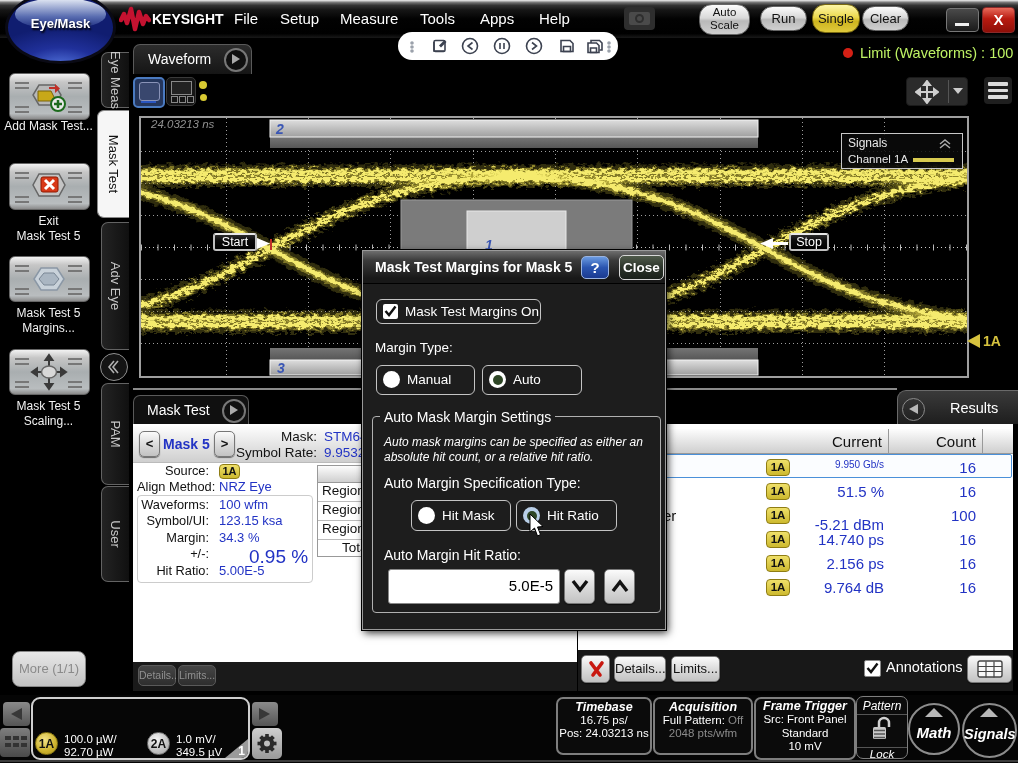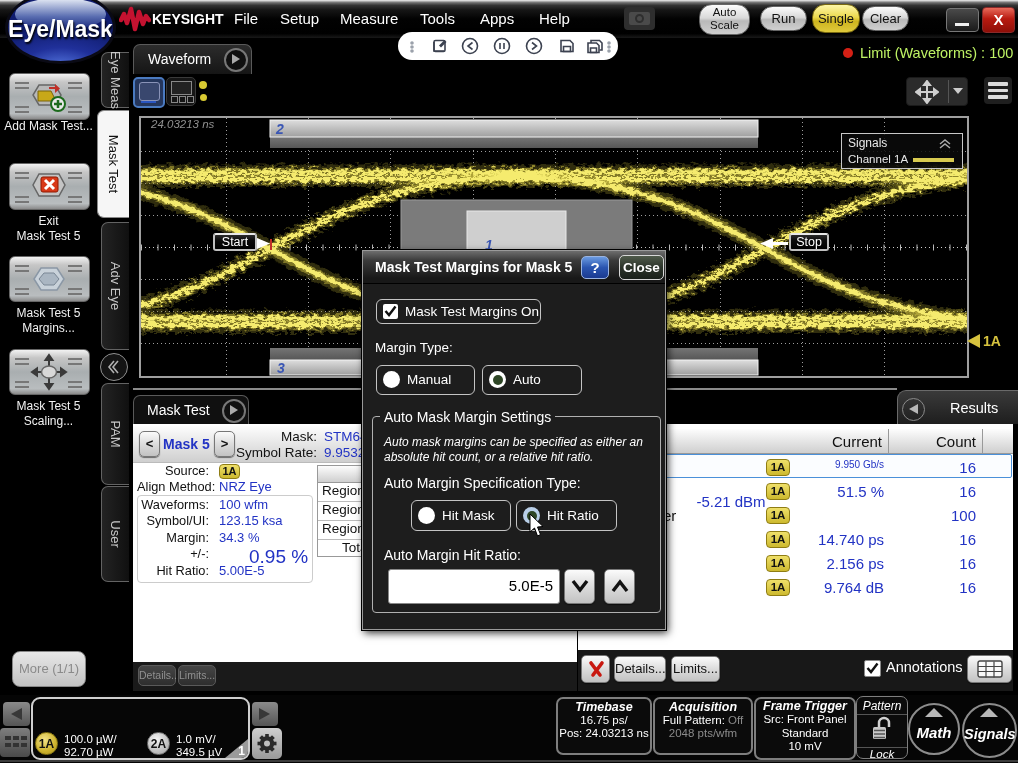--- a/index.html
+++ b/index.html
@@ -4,21 +4,21 @@
 <style>
 html,body{margin:0;padding:0;background:#000;}
 body{width:1018px;height:763px;position:relative;overflow:hidden;font-family:"Liberation Sans",sans-serif;}
 .abs{position:absolute;}
 
 #topbar{left:0;top:0;width:1018px;height:38px;background:linear-gradient(180deg,#f2f2f2 0%,#b9b9b9 3%,#6e6e6e 7%,#333 14%,#161616 26%,#020202 50%,#000 88%,#191919 100%);}
 .menu{color:#fff;font-size:15px;top:10px;}
 .tbtn{border-radius:13px;border:1px solid #666;background:linear-gradient(180deg,#fcfcfc,#d9d9d9 45%,#b9b9b9 55%,#cfcfcf);color:#111;text-align:center;box-shadow:0 1px 2px rgba(0,0,0,.6);}
 #eyemask{left:5px;top:-9px;width:105px;height:67px;border-radius:50%;border:3px solid #0a0a14;background:radial-gradient(ellipse 75% 60% at 50% 110%,#5577e0 0%,#20309a 50%,#101d70 100%);overflow:hidden;z-index:50;}
 #eyemask .gl{position:absolute;left:7%;top:6%;width:86%;height:46%;border-radius:50% 50% 46% 46%;background:linear-gradient(180deg,rgba(245,250,255,.95),rgba(150,175,230,.55) 60%,rgba(70,100,190,.15));}
-#eyemask .tx{position:absolute;left:0;top:22px;width:100%;text-align:center;color:#fff;font-weight:bold;font-size:23px;text-shadow:1px 2px 2px #000;}
+#eyemask .tx{position:absolute;left:0;top:22px;width:100%;text-align:center;color:#fff;font-weight:bold;font-size:13px;text-shadow:1px 2px 2px #000;}
 
 .tab{background:linear-gradient(180deg,#2c2c2c,#151515);border:1px solid #5a5a5a;border-bottom:none;border-radius:7px 7px 0 0;color:#fff;font-size:14px;}
 .playc{width:20px;height:20px;border-radius:50%;border:2px solid #777;background:#101010;}
 .playc i{position:absolute;left:6px;top:4px;width:0;height:0;border-left:8px solid #aaa;border-top:5px solid transparent;border-bottom:5px solid transparent;}
 
 #grat{left:139px;top:116px;width:826px;height:258px;border:2px solid #9f9f9f;background:#000;}
 .wlab{background:linear-gradient(180deg,#2a2a2a,#0a0a0a 40%,#000);color:#fff;font-size:12.5px;border:2px solid #c0c0c0;border-top-color:#e8e8e8;border-radius:3px;padding:0 4px;line-height:14px;z-index:5;}
 
 .sbtn{left:9px;width:79px;background:linear-gradient(180deg,#f2f2f2,#c6c6c6 18%,#a9aeb0 50%,#b9bdbf 88%,#8a8a8a);border:1px solid #666;border-radius:6px;box-shadow:0 1px 2px #000;}
 .slab{left:0;width:97px;text-align:center;color:#f2f2f2;font-size:12px;line-height:14.5px;}
@@ -364,21 +364,21 @@
   </div>
   <div class="abs" style="left:0px;top:30px;width:434px;height:24px;border:1.5px solid #4a90d9;border-radius:2px;box-sizing:border-box;background:#fbfdff;"></div>
   <div class="abs badge" style="left:188px;top:35px;width:22px;height:15px;line-height:15px;">1A</div>
   <div class="abs blue" style="left:0px;top:35px;width:306px;text-align:right;font-size:10px;">9.950 Gb/s</div>
   <div class="abs blue" style="left:0px;top:35px;width:398px;text-align:right;font-size:15px;">16</div>
   <div class="abs badge" style="left:188px;top:59px;width:22px;height:15px;line-height:15px;">1A</div>
   <div class="abs blue" style="left:0px;top:59px;width:306px;text-align:right;font-size:15px;">51.5 %</div>
   <div class="abs blue" style="left:0px;top:59px;width:398px;text-align:right;font-size:15px;">16</div>
   <div class="abs" style="left:85px;top:83px;font-size:15px;color:#111;">er</div>
   <div class="abs badge" style="left:188px;top:83px;width:22px;height:15px;line-height:15px;">1A</div>
-  <div class="abs blue" style="left:0px;top:69px;width:306px;text-align:center;font-size:15px;">-5.21 dBm</div>
+  <div class="abs blue" style="left:0px;top:92px;width:306px;text-align:right;font-size:15px;">-5.21 dBm</div>
   <div class="abs blue" style="left:0px;top:83px;width:398px;text-align:right;font-size:15px;">100</div>
   <div class="abs badge" style="left:188px;top:107px;width:22px;height:15px;line-height:15px;">1A</div>
   <div class="abs blue" style="left:0px;top:107px;width:306px;text-align:right;font-size:15px;">14.740 ps</div>
   <div class="abs blue" style="left:0px;top:107px;width:398px;text-align:right;font-size:15px;">16</div>
   <div class="abs badge" style="left:188px;top:131px;width:22px;height:15px;line-height:15px;">1A</div>
   <div class="abs blue" style="left:0px;top:131px;width:306px;text-align:right;font-size:15px;">2.156 ps</div>
   <div class="abs blue" style="left:0px;top:131px;width:398px;text-align:right;font-size:15px;">16</div>
   <div class="abs badge" style="left:188px;top:155px;width:22px;height:15px;line-height:15px;">1A</div>
   <div class="abs blue" style="left:0px;top:155px;width:306px;text-align:right;font-size:15px;">9.764 dB</div>
   <div class="abs blue" style="left:0px;top:155px;width:398px;text-align:right;font-size:15px;">16</div>

